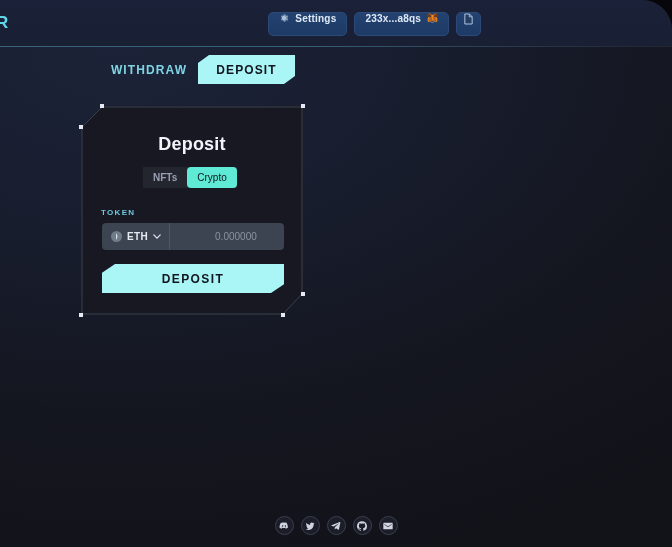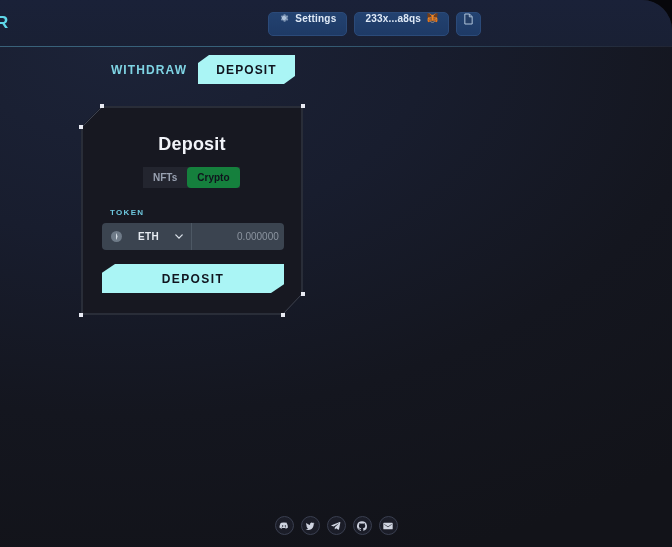--- a/index.html
+++ b/index.html
@@ -106,35 +106,35 @@
     position:absolute; left:62px; top:61px;
     height:21px; display:flex; align-items:center;
     background:#23252f; border-radius:0; overflow:hidden;
   }
   .seg {
     height:21px; padding:0 10px;
     display:flex; align-items:center; justify-content:center;
     font-size:10px; font-weight:600; color:#98a0b0;
     cursor:pointer; border-radius:4px;
   }
-  .seg.active { background:#15803d; color:#10141d; font-weight:700; }
+  .seg.active { background:#5eead4; color:#10141d; font-weight:400; }
 
   
   #token-label {
-    position:absolute; left:29px; top:102px;
+    position:absolute; left:20px; top:102px;
     font-size:8px; font-weight:700; letter-spacing:1.3px; color:#6ec7de;text-align:right;
   }
   #token-field {
     position:absolute; left:21px; top:117px;
     width:182px; height:27px;
     background:#3b4450; border-radius:4px;
     display:flex; align-items:center;
   }
   #token-select {
-    display:flex; align-items:center; gap:16px;
+    display:flex; align-items:center; gap:5px;
     padding:0 8px 0 9px; height:27px; cursor:pointer;
     border-right:1px solid #4d5864;
   }
   .eth-glyph {
     width:11px; height:11px; border-radius:50%;
     background:#6f7b88; position:relative; flex:none;
   }
   .eth-glyph:after{
     content:""; position:absolute; left:4.5px; top:2px;
     width:2px; height:7px; background:#d6dde5;

